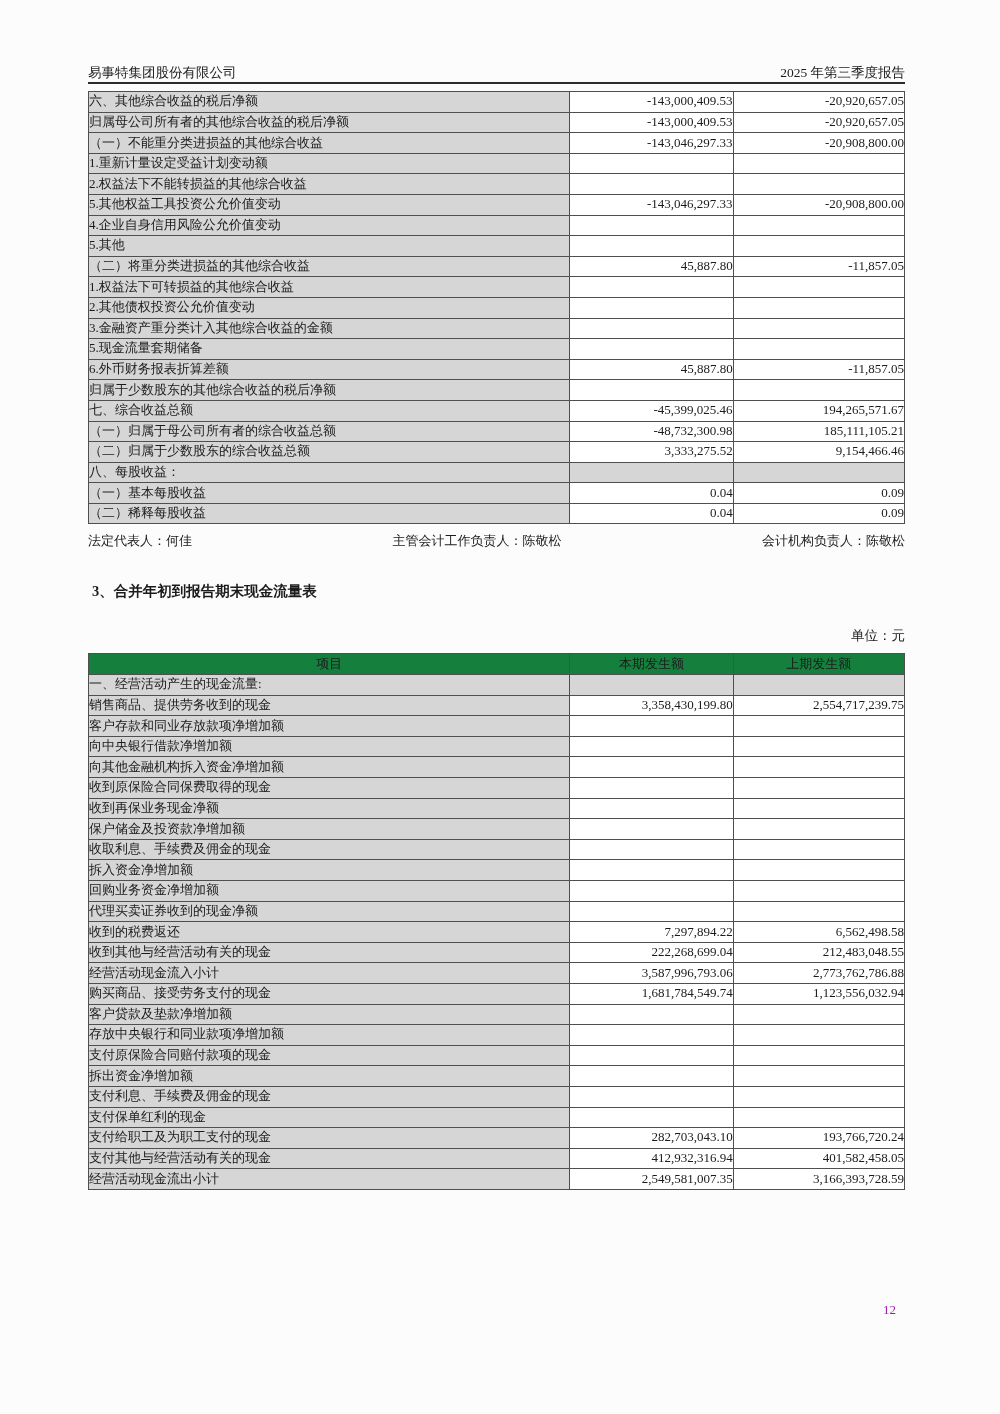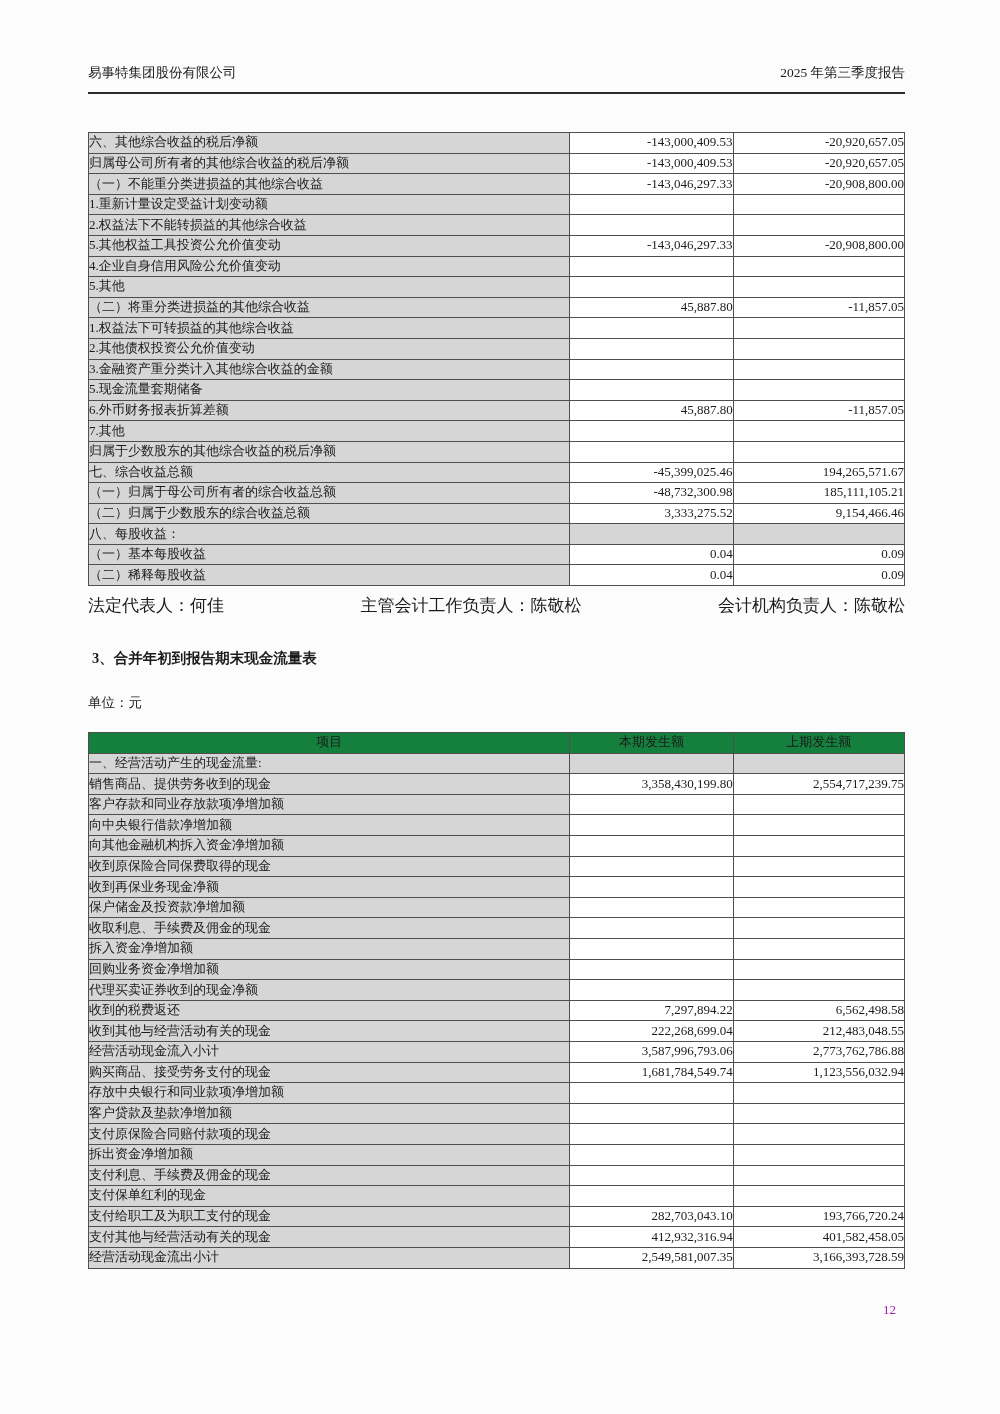--- a/index.html
+++ b/index.html
@@ -7,21 +7,20 @@
     width:1000px;height:1414px;
     background:#fcfcfc;
     font-family:"Liberation Serif","DejaVu Serif",serif;
     color:#1b1b1b;
     position:relative;
   }
   .content{padding:64px 95px 0 88px;}
   .page-header{
     display:flex;justify-content:space-between;align-items:flex-end;
     font-size:13.5px;
-    padding-bottom:10px;
     border-bottom:2px solid #2b2b2b;
   }
   table.fin{
     width:100%;
     border-collapse:collapse;
     font-size:13px;
     table-layout:fixed;
   }
   table.fin td, table.fin th{
     border:1px solid #4f4f4f;
@@ -36,36 +35,36 @@
     font-weight:normal;
     text-align:center;
   }
   td.lbl{background:#d6d6d6;text-align:left;}
   td.val{text-align:right;padding-right:7px;background:#ffffff;}
   tr.shaded td.val{background:#d6d6d6;}
   .i0{padding-left:7px;}
   .i1{padding-left:22px;}
   .i2{padding-left:50px;}
   .i3{padding-left:57px;}
-  .tbl1{margin-top:38px;border-radius:6px;}
+  .tbl1{margin-top:7px;border-radius:6px;}
   .signatures{
     display:flex;justify-content:space-between;
-    font-size:17px;
+    font-size:13px;
     margin-top:8px;
   }
   .section-title{
     margin:32px 0 0 4px;
     font-weight:bold;
     font-size:14.5px;
   }
   .unit-line{
-    text-align:left;
+    text-align:right;
     font-size:13.5px;
     margin-top:26px;
-    margin-bottom:20px;
+    margin-bottom:8px;
   }
   .page-number{
     position:absolute;
     top:1302px;
     right:104px;
     font-size:13px;
     color:#a21caf;
   }
 </style>
 </head>
@@ -147,25 +146,20 @@
         </tr>
         <tr>
           <td class="lbl i3">5.现金流量套期储备</td>
           <td class="val"></td>
           <td class="val"></td>
         </tr>
         <tr>
           <td class="lbl i3">6.外币财务报表折算差额</td>
           <td class="val">45,887.80</td>
           <td class="val">-11,857.05</td>
-        </tr>
-        <tr>
-          <td class="lbl i3">7.其他</td>
-          <td class="val"></td>
-          <td class="val"></td>
         </tr>
         <tr>
           <td class="lbl i1">归属于少数股东的其他综合收益的税后净额</td>
           <td class="val"></td>
           <td class="val"></td>
         </tr>
         <tr>
           <td class="lbl i0">七、综合收益总额</td>
           <td class="val">-45,399,025.46</td>
           <td class="val">194,265,571.67</td>
@@ -296,26 +290,26 @@
           <td class="lbl i0">经营活动现金流入小计</td>
           <td class="val">3,587,996,793.06</td>
           <td class="val">2,773,762,786.88</td>
         </tr>
         <tr>
           <td class="lbl i1">购买商品、接受劳务支付的现金</td>
           <td class="val">1,681,784,549.74</td>
           <td class="val">1,123,556,032.94</td>
         </tr>
         <tr>
+          <td class="lbl i1">客户贷款及垫款净增加额</td>
+          <td class="val"></td>
+          <td class="val"></td>
+        </tr>
+        <tr>
           <td class="lbl i1">存放中央银行和同业款项净增加额</td>
-          <td class="val"></td>
-          <td class="val"></td>
-        </tr>
-        <tr>
-          <td class="lbl i1">客户贷款及垫款净增加额</td>
           <td class="val"></td>
           <td class="val"></td>
         </tr>
         <tr>
           <td class="lbl i1">支付原保险合同赔付款项的现金</td>
           <td class="val"></td>
           <td class="val"></td>
         </tr>
         <tr>
           <td class="lbl i1">拆出资金净增加额</td>

